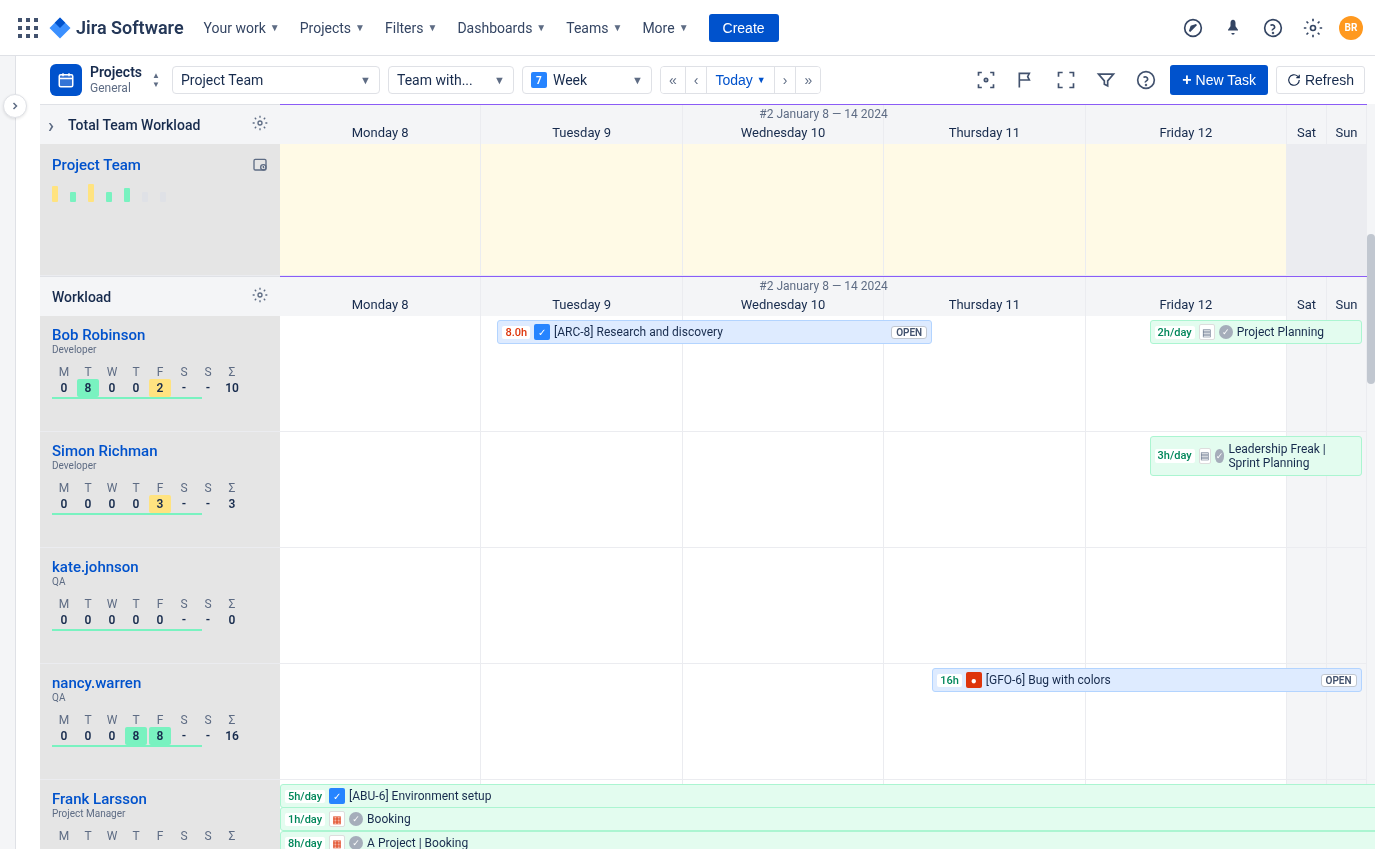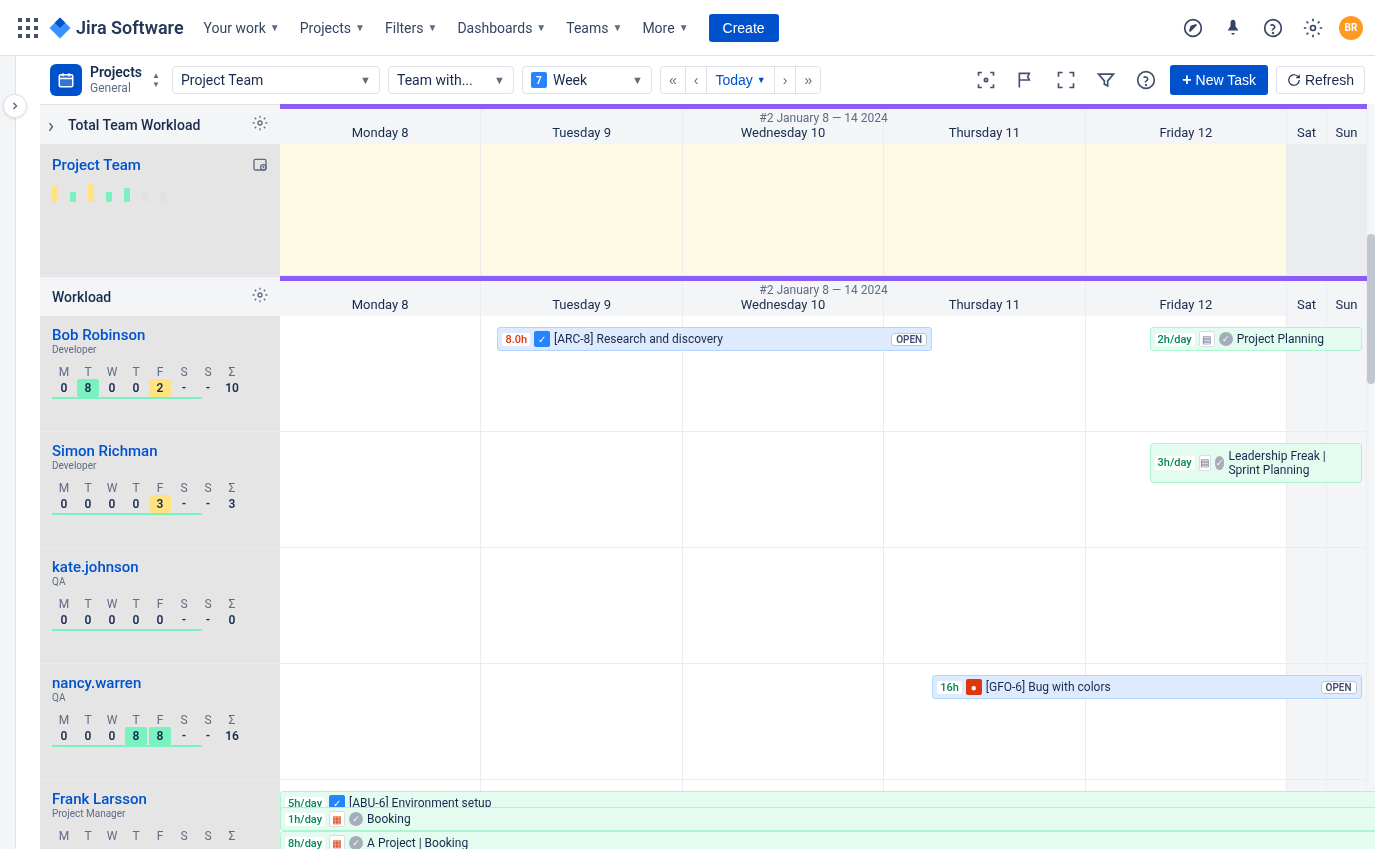--- a/index.html
+++ b/index.html
@@ -56,21 +56,21 @@
 
 .grid-wrap { flex: 1; overflow: auto; margin-left: 24px; position: relative; display:flex; }
 .people-col { width: 240px; flex-shrink: 0; background: #e5e5e5; }
 .days-col { flex: 1; position: relative; }
 
 .section-header { height: 40px; background: #f4f5f7; display: flex; align-items: center; justify-content: space-between; padding: 0 12px; font-weight: 500; color: #172B4D; border-top: 1px solid #dfe1e6; }
 .section-header.collapsed { padding-left: 28px; position: relative; }
 .section-header.collapsed::before { content: "›"; position: absolute; left:8px; color:#5e6c84; font-size:20px; }
 .gear { color: #5e6c84; cursor: pointer; }
 
-.days-header { height: 40px; background: #f4f5f7; border-top: 5px solid #8b5cf6; display: flex; position: relative; }
+.days-header { height: 40px; background: #f4f5f7; border-top: 1px solid #8b5cf6; display: flex; position: relative; }
 .week-label { position: absolute; top: 2px; left: 50%; transform: translateX(-50%); font-size: 12px; color: #5e6c84; }
 .day-head { flex: 1; display: flex; align-items: flex-end; justify-content: center; padding-bottom: 4px; font-size: 13px; color: #172B4D; border-right: 1px solid #ebecf0; }
 .day-head.we { flex: 0 0 40px; }
 
 .team-row-p { height: 132px; border-bottom: 1px solid #ebecf0; padding: 12px; position: relative; }
 .team-name { font-weight: 500; color: #0052cc; font-size: 15px; }
 .team-bars { display:flex; gap:12px; margin-top:8px; align-items:flex-end; height:20px; }
 .team-bars span { width:6px; display:block; border-radius:1px; }
 .team-ico { position:absolute; top:12px; right:12px; color:#5e6c84; }
 
@@ -87,21 +87,21 @@
 .wk-table .hdr .c { color: #5e6c84; }
 .wk-table .vals .c { font-weight: 600; color: #172B4D; padding:2px 0; }
 .wk-table .vals .c.hl-g { background: #79f2c0; border-radius:2px; margin: 0 1px; width:22px; }
 .wk-table .vals .c.hl-y { background: #ffe380; border-radius:2px; margin: 0 1px; width:22px; }
 .wk-underline { height: 2px; background: linear-gradient(to right, #79f2c0 0%, #79f2c0 88%, transparent 88%); margin-top:0; width: 170px; }
 
 .person-row-d { height: 116px; position: relative; display: flex; border-bottom: 1px solid #ebecf0; }
 .person-row-d .cell { flex: 1; border-right: 1px solid #ebecf0; }
 .person-row-d .cell.we { flex: 0 0 40px; background: #f4f5f7; }
 
-.task { position: absolute; top: 11px; height: 24px; border-radius: 3px; display: flex; align-items: center; padding: 0 4px; font-size: 12px; gap: 4px; overflow: hidden; white-space: nowrap; }
+.task { position: absolute; top: 4px; height: 24px; border-radius: 3px; display: flex; align-items: center; padding: 0 4px; font-size: 12px; gap: 4px; overflow: hidden; white-space: nowrap; }
 .task.blue { background: #deebff; border: 1px solid #b3d4ff; }
 .task.green { background: #e3fcef; border: 1px solid #abf5d1; }
 .dur { background: #fff; border-radius: 2px; padding: 0 3px; font-size: 11px; font-weight:500; }
 .dur.red { color: #DE350B; }
 .dur.grn { color: #00875A; }
 .itype { width: 16px; height: 16px; border-radius: 2px; display: inline-flex; align-items:center; justify-content:center; color:#fff; font-size:10px; }
 .itype.task-t { background: #2684FF; }
 .itype.bug { background: #DE350B; }
 .itype.cal { background: #fff; border:1px solid #ddd; color:#DE350B; }
 .itype.cal2 { background: #fff; border:1px solid #ddd; color:#5e6c84; }

